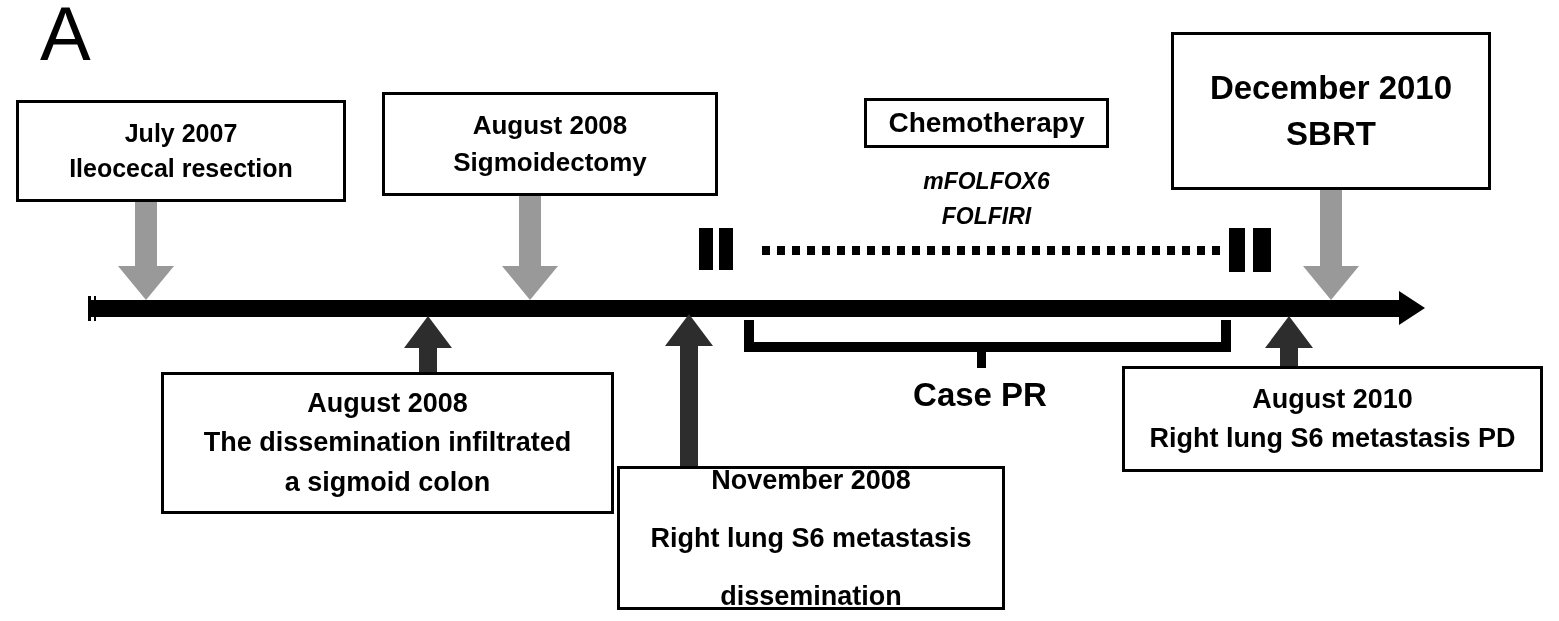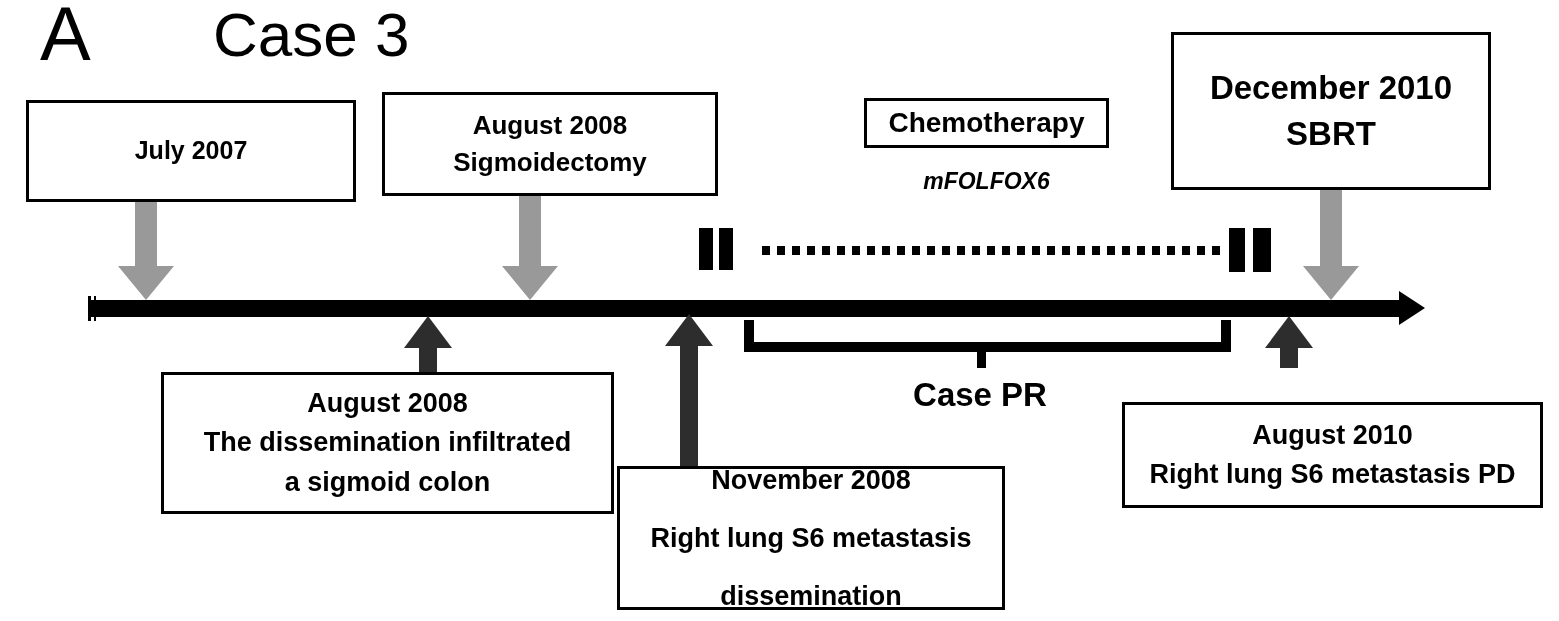--- a/index.html
+++ b/index.html
@@ -47,21 +47,21 @@
     display: flex;
     flex-direction: column;
     justify-content: center;
   }
   .box .line { white-space: nowrap; }
   .center  { text-align: center; }
   .leftal  { text-align: center; }
 
   
   #box-july2007 {
-    left: 26px; top: 100px; width: 330px; height: 102px;
+    left: 16px; top: 100px; width: 330px; height: 102px;
     font-size: 25px; line-height: 1.42; padding: 0 6px;
   }
   #box-aug2008-sigmoid {
     left: 382px; top: 92px; width: 336px; height: 104px;
     font-size: 26px; line-height: 1.42; padding: 0 6px;
   }
   #box-chemo {
     left: 864px; top: 98px; width: 245px; height: 50px;
     font-size: 28px; line-height: 1.2; padding: 0 6px;
   }
@@ -72,21 +72,21 @@
   #box-aug2008-dissem {
     left: 161px; top: 372px; width: 453px; height: 142px;
     font-size: 27px; line-height: 1.45; padding: 0 14px;
   }
   #box-nov2008 {
     left: 617px; top: 466px; width: 388px; height: 144px;
     font-size: 27px; line-height: 1.42; padding: 18px 10px; gap: 20px;
   }
   #box-aug2010 {
     left: 1122px; top: 366px; width: 421px; height: 106px;
-    font-size: 27px; line-height: 1.45; padding: 0 8px; margin-top: 36px;
+    font-size: 27px; line-height: 1.45; padding: 0 8px;
   }
 
   
   .drug-label {
     font-size: 23px;
     font-weight: bold;
     color: #000;
     text-align: center;
     white-space: nowrap;
     width: 245px;
@@ -169,36 +169,37 @@
   }
   #resp-lung-pr     { left: 770px; top: 376px; }
   #resp-dissem-cr   { left: 770px; top: 420px; }
 </style>
 </head>
 <body>
 
 <div id="figure">
 
   <div class="abs panel-letter">A</div>
-  <div class="abs case-title">Case 3</div>
 
   <div class="abs box center" id="box-july2007">
     <div class="line">July 2007</div>
+    <div class="line">Ileocecal resection</div>
   </div>
 
   <div class="abs box center" id="box-aug2008-sigmoid">
     <div class="line">August 2008</div>
     <div class="line">Sigmoidectomy</div>
   </div>
 
   <div class="abs box center" id="box-chemo">
     <div class="line">Chemotherapy</div>
   </div>
 
   <div class="abs drug-label" id="drug-mfolfox6">mFOLFOX6</div>
+  <div class="abs drug-label" id="drug-folfiri">FOLFIRI</div>
 
   <div class="abs box center" id="box-sbrt">
     <div class="line">December 2010</div>
     <div class="line">SBRT</div>
   </div>
 
   <div class="abs arrow-down" style="left:118px; top:202px; height:98px;">
     <div class="shaft" style="height:64px;"></div>
     <div class="head" style="top:64px;"></div>
   </div>

